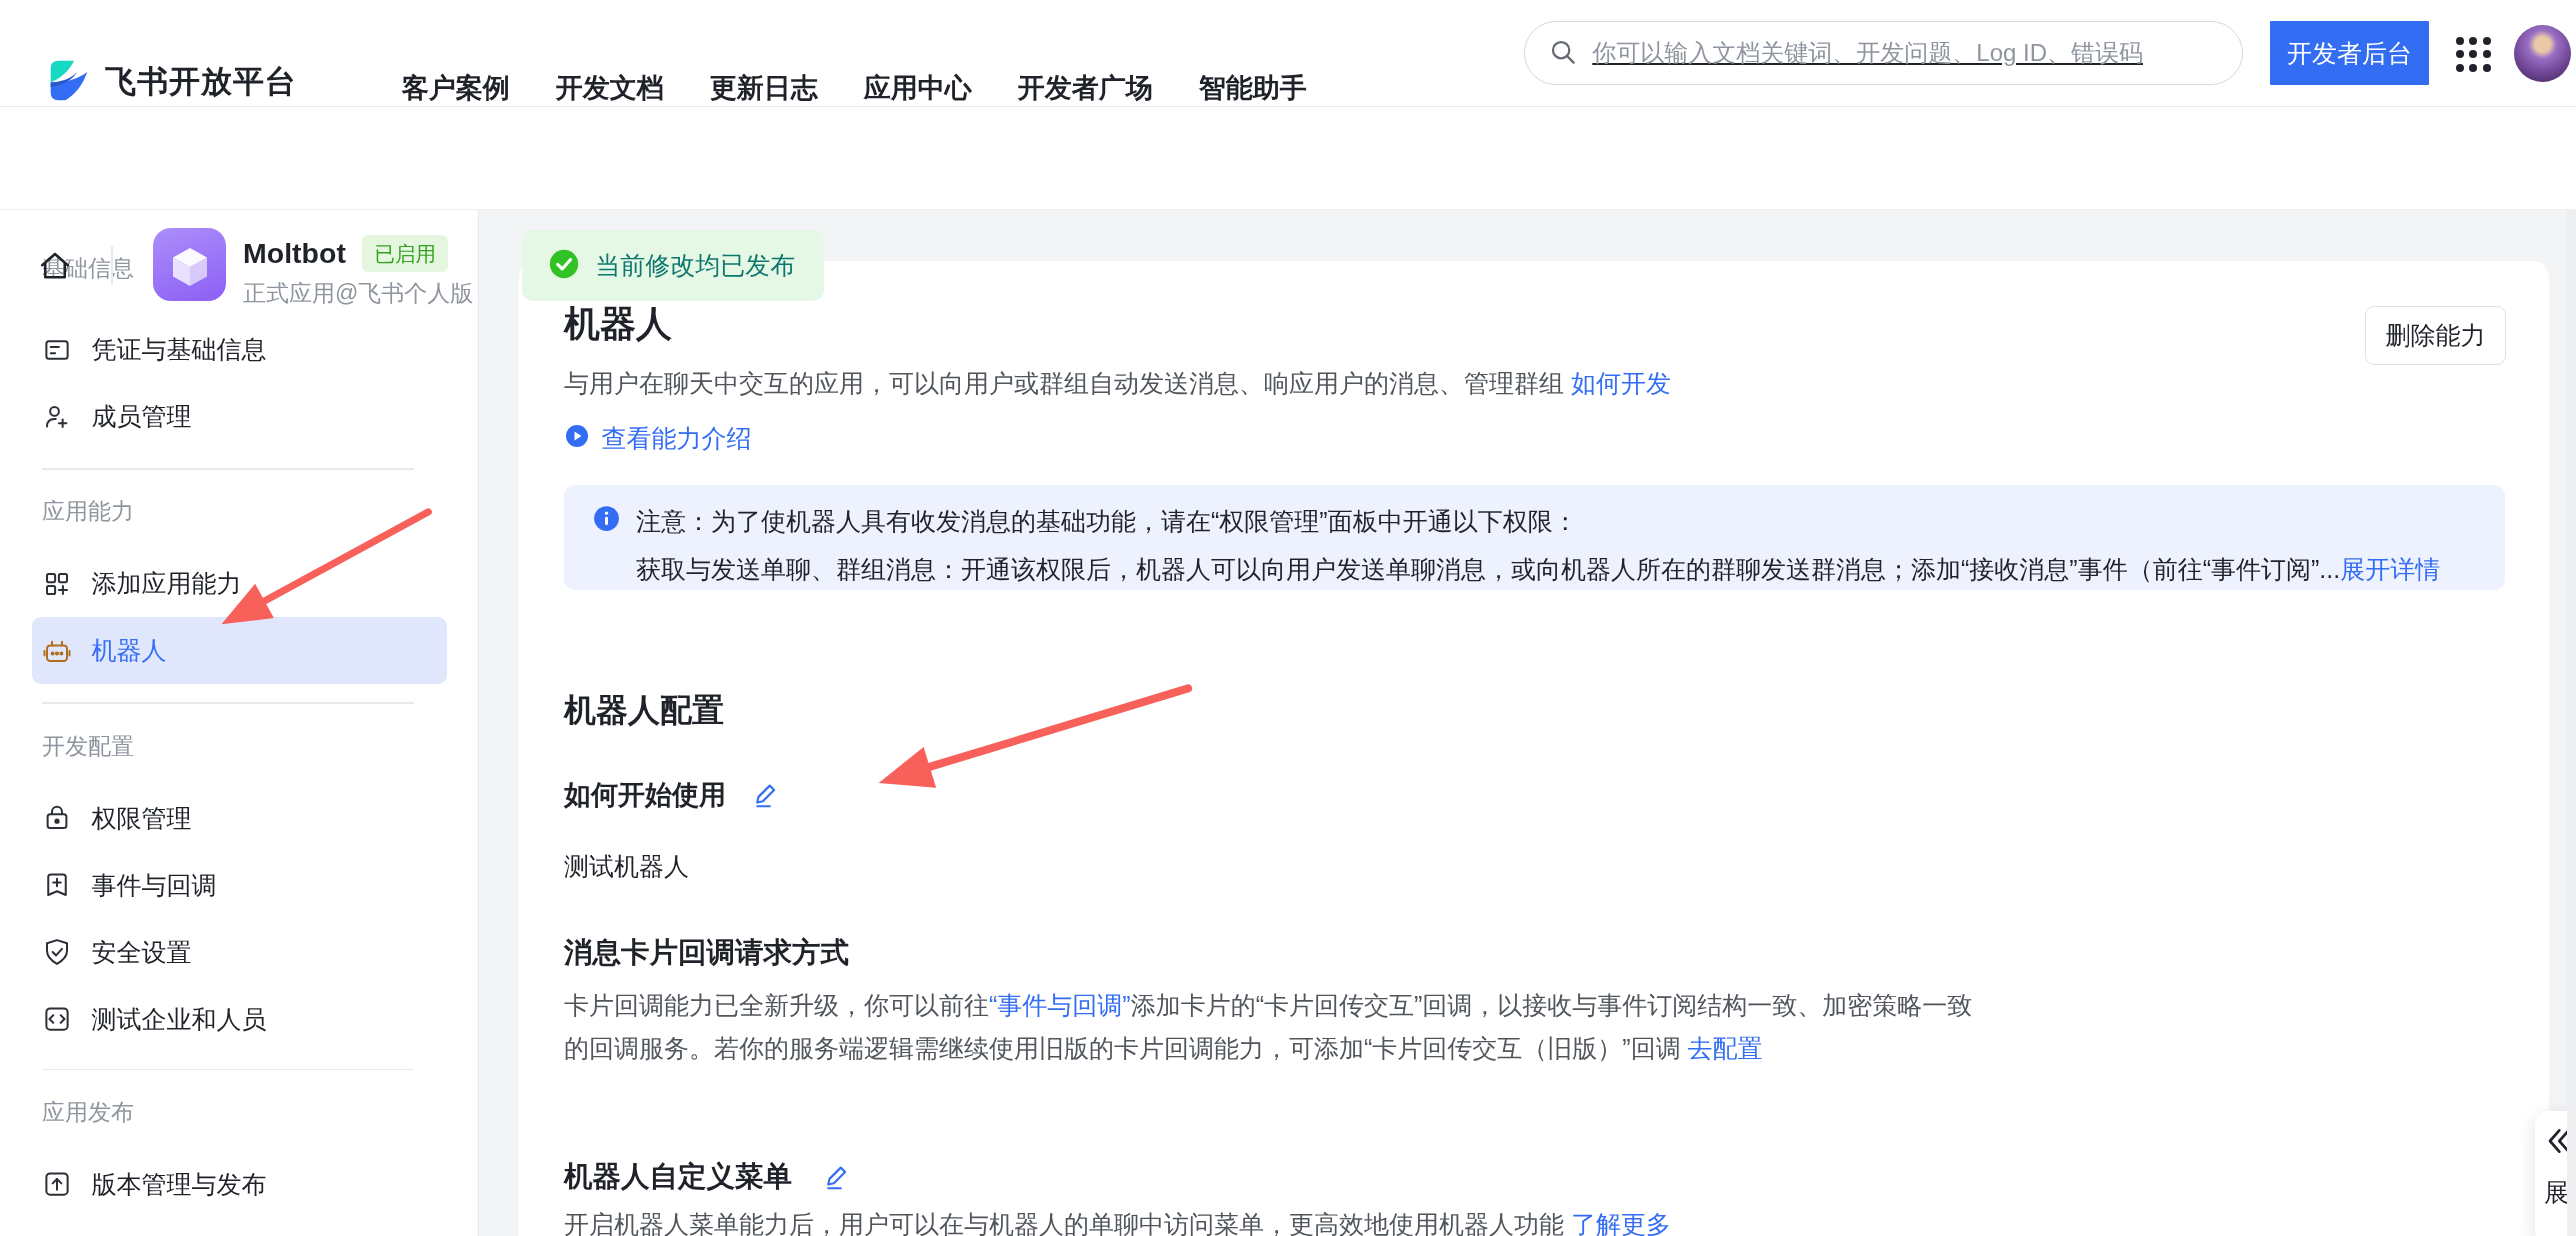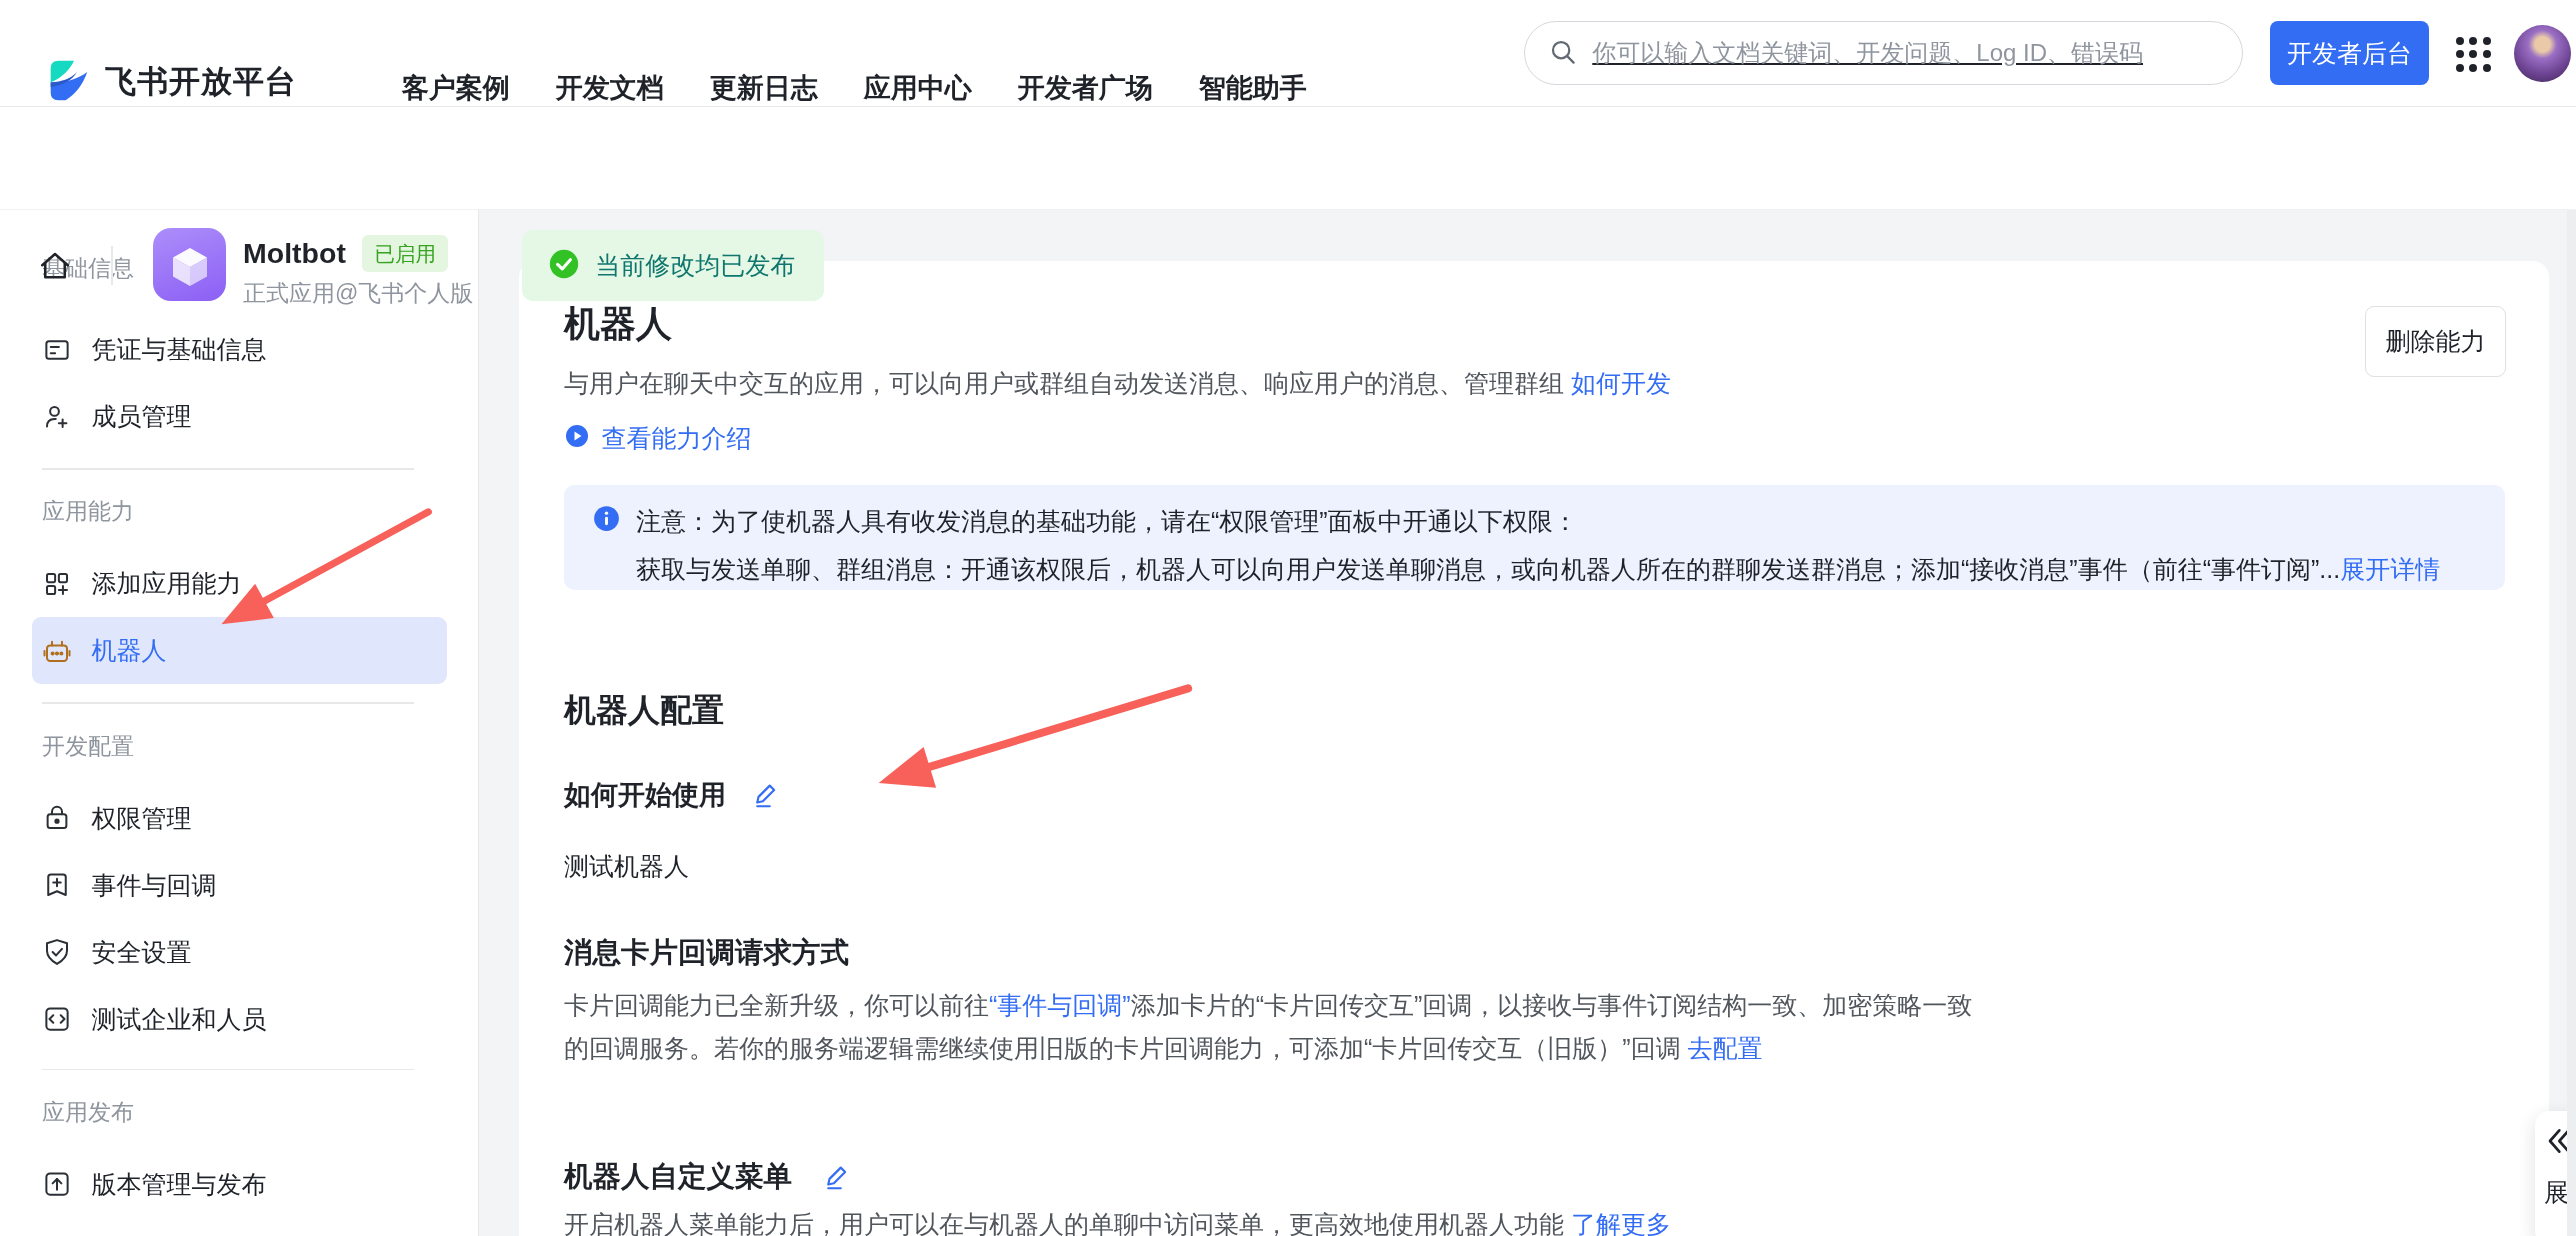--- a/index.html
+++ b/index.html
@@ -11,21 +11,21 @@
             border-bottom:1.8px solid #E7E8EA; display:flex; align-items:flex-end; z-index:5; }
   .logo-wrap { display:flex; align-items:center; gap:14.3px; margin-left:46px; }
   .logo-title { font-size:31px; font-weight:bold; letter-spacing:0.9px; }
   .nav { display:flex; gap:46px; margin-left:105px; }
   .nav-item { font-size:27px; font-weight:600; color:#1F2329; cursor:pointer; white-space:nowrap; }
   .search-box { position:absolute; left:1524px; top:21.4px; width:719px; height:64px; border:1.8px solid #D5D8DC;
                 border-radius:32px; display:flex; align-items:center; padding:0 23px; gap:14.3px; background:#fff; }
   .search-box input { border:none; outline:none; flex:1; font-size:24px; color:#1F2329; font-family:"Liberation Sans",sans-serif;text-decoration:underline; }
   .search-box input::placeholder { color:#8F959E; }
   .console-btn { position:absolute; left:2270px; top:21.4px; width:159px; height:64px; background:#336DF4; color:#fff;
-                 font-size:25px; border:none; border-radius:8px; cursor:pointer; font-family:"Liberation Sans",sans-serif; }
+                 font-size:25px; border:none; border-radius:1px; cursor:pointer; font-family:"Liberation Sans",sans-serif; }
   .grid-icon { position:absolute; left:2453px; top:34px; width:41px; height:41px; display:grid;
                grid-template-columns:repeat(3,1fr); align-items:center; justify-items:center; cursor:pointer; }
   .grid-icon i { width:8px; height:8px; border-radius:50%; background:#1F2329; }
   .avatar { position:absolute; left:2514px; top:25px; width:57px; height:57px; border-radius:50%; cursor:pointer;
             background:radial-gradient(circle at 50% 34%, #E9C9A8 0 16%, #9A6FC4 30%, #6E4494 62%, #3A2450 100%); }
 
   
   .appbar { position:absolute; left:0; top:107px; width:2576px; height:103px; background:#fff;
             border-bottom:1.8px solid #F0F1F3; z-index:4; }
   .home-btn { position:absolute; left:37px; top:141px; width:36px; height:36px; color:#1F2329; cursor:pointer; }
@@ -52,21 +52,21 @@
   .side-item.selected .sicon { color:#B06F1E; }
   .side-div { height:1.8px; background:#E7E8EA; margin-left:42px; margin-right:64px; }
   .side-div.d1 { margin-top:18px; margin-bottom:28.5px; }
   .side-div.d2 { margin-top:18px; margin-bottom:28.5px; }
   .side-div.d3 { margin-top:16px; margin-bottom:28.5px; }
 
   
   .content { position:absolute; left:479px; top:210px; width:2097px; height:1027px; background:#F3F4F6; }
   .card { position:absolute; left:40px; top:51px; width:2030px; height:1124px; background:#fff; border-radius:16px; }
   .card-title { position:absolute; left:45px; top:39px; font-size:36px; font-weight:bold; }
-  .delete-btn { position:absolute; right:43px; top:45px; width:141px; height:71px; background:#fff; font-size:25px;
+  .delete-btn { position:absolute; right:43px; top:45px; width:141px; height:59px; background:#fff; font-size:25px;
                 color:#1F2329; border:1.8px solid #DEE0E3; border-radius:9px; cursor:pointer; font-family:"Liberation Sans",sans-serif; }
   .card-desc { position:absolute; left:45px; top:106px; font-size:25px; color:#51565D; }
   a.blue, .blue { color:#336DF4; text-decoration:none; cursor:pointer; }
   .intro-row { position:absolute; left:46px; top:161px; display:flex; align-items:center; gap:12.5px; font-size:25px; }
   .notice { position:absolute; left:45px; top:224px; width:1941px; height:105px; background:#EEF2FE; border-radius:10.7px;
             padding:18px 32px 0 29px; font-size:25px; color:#1F2329; }
   .notice-row1 { display:flex; align-items:center; gap:16px; height:36px; }
   .notice-row2 { margin-left:43px; margin-top:12.5px; height:36px; display:flex; align-items:center; white-space:nowrap; }
   .sec-h1 { position:absolute; left:45px; top:428px; font-size:32px; font-weight:bold; }
   .start-row { position:absolute; left:45px; top:516px; display:flex; align-items:center; gap:25px; }

